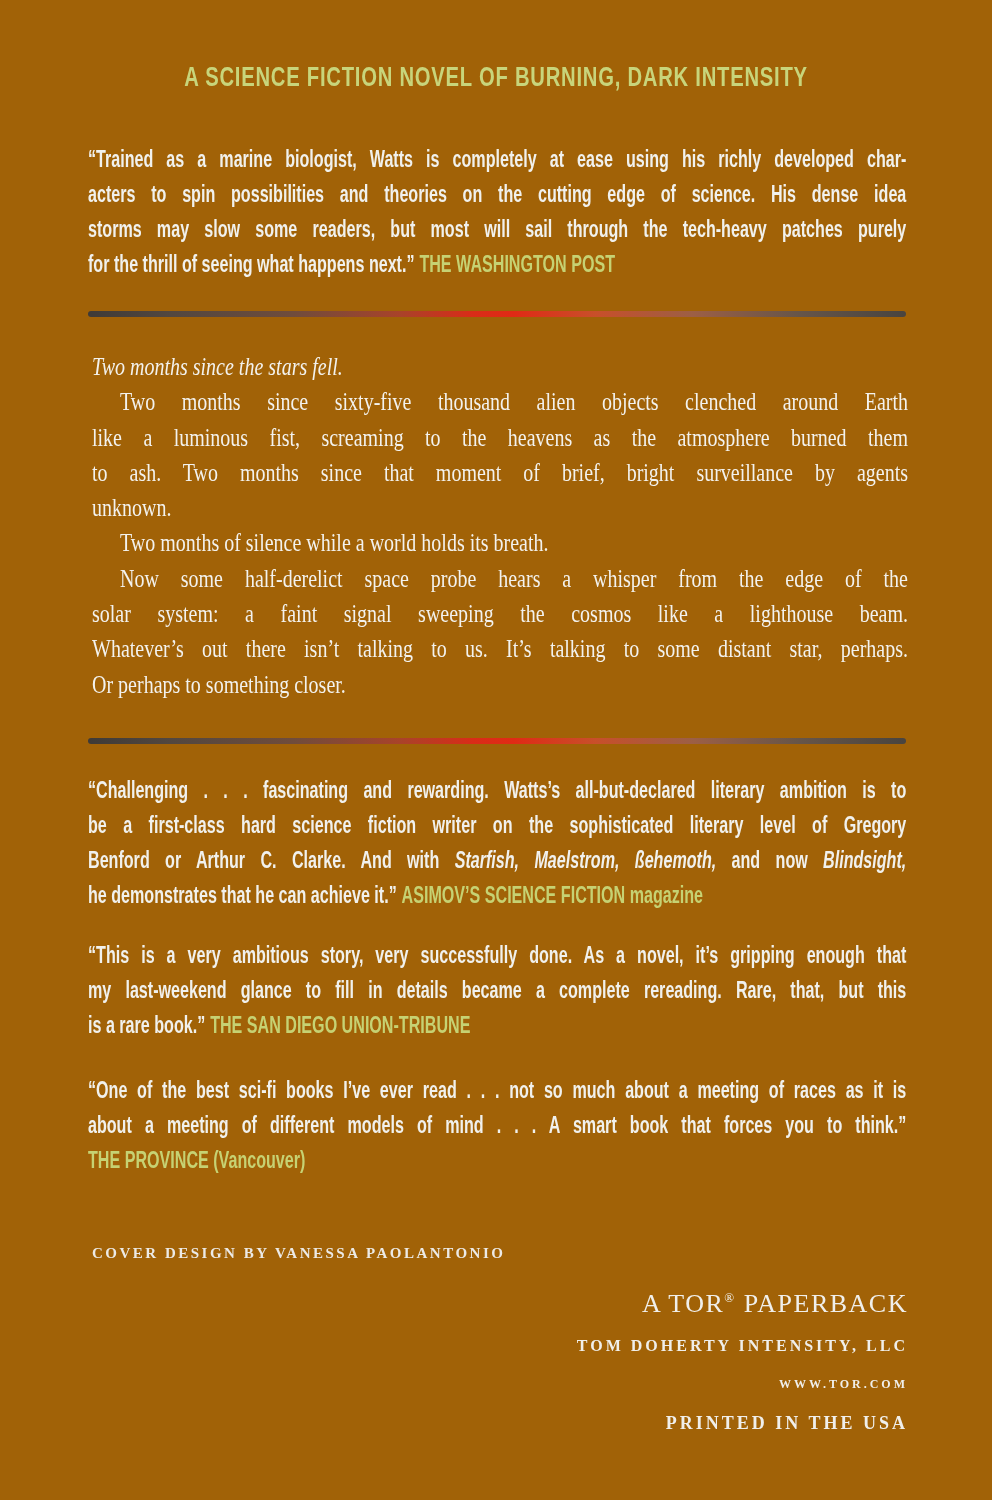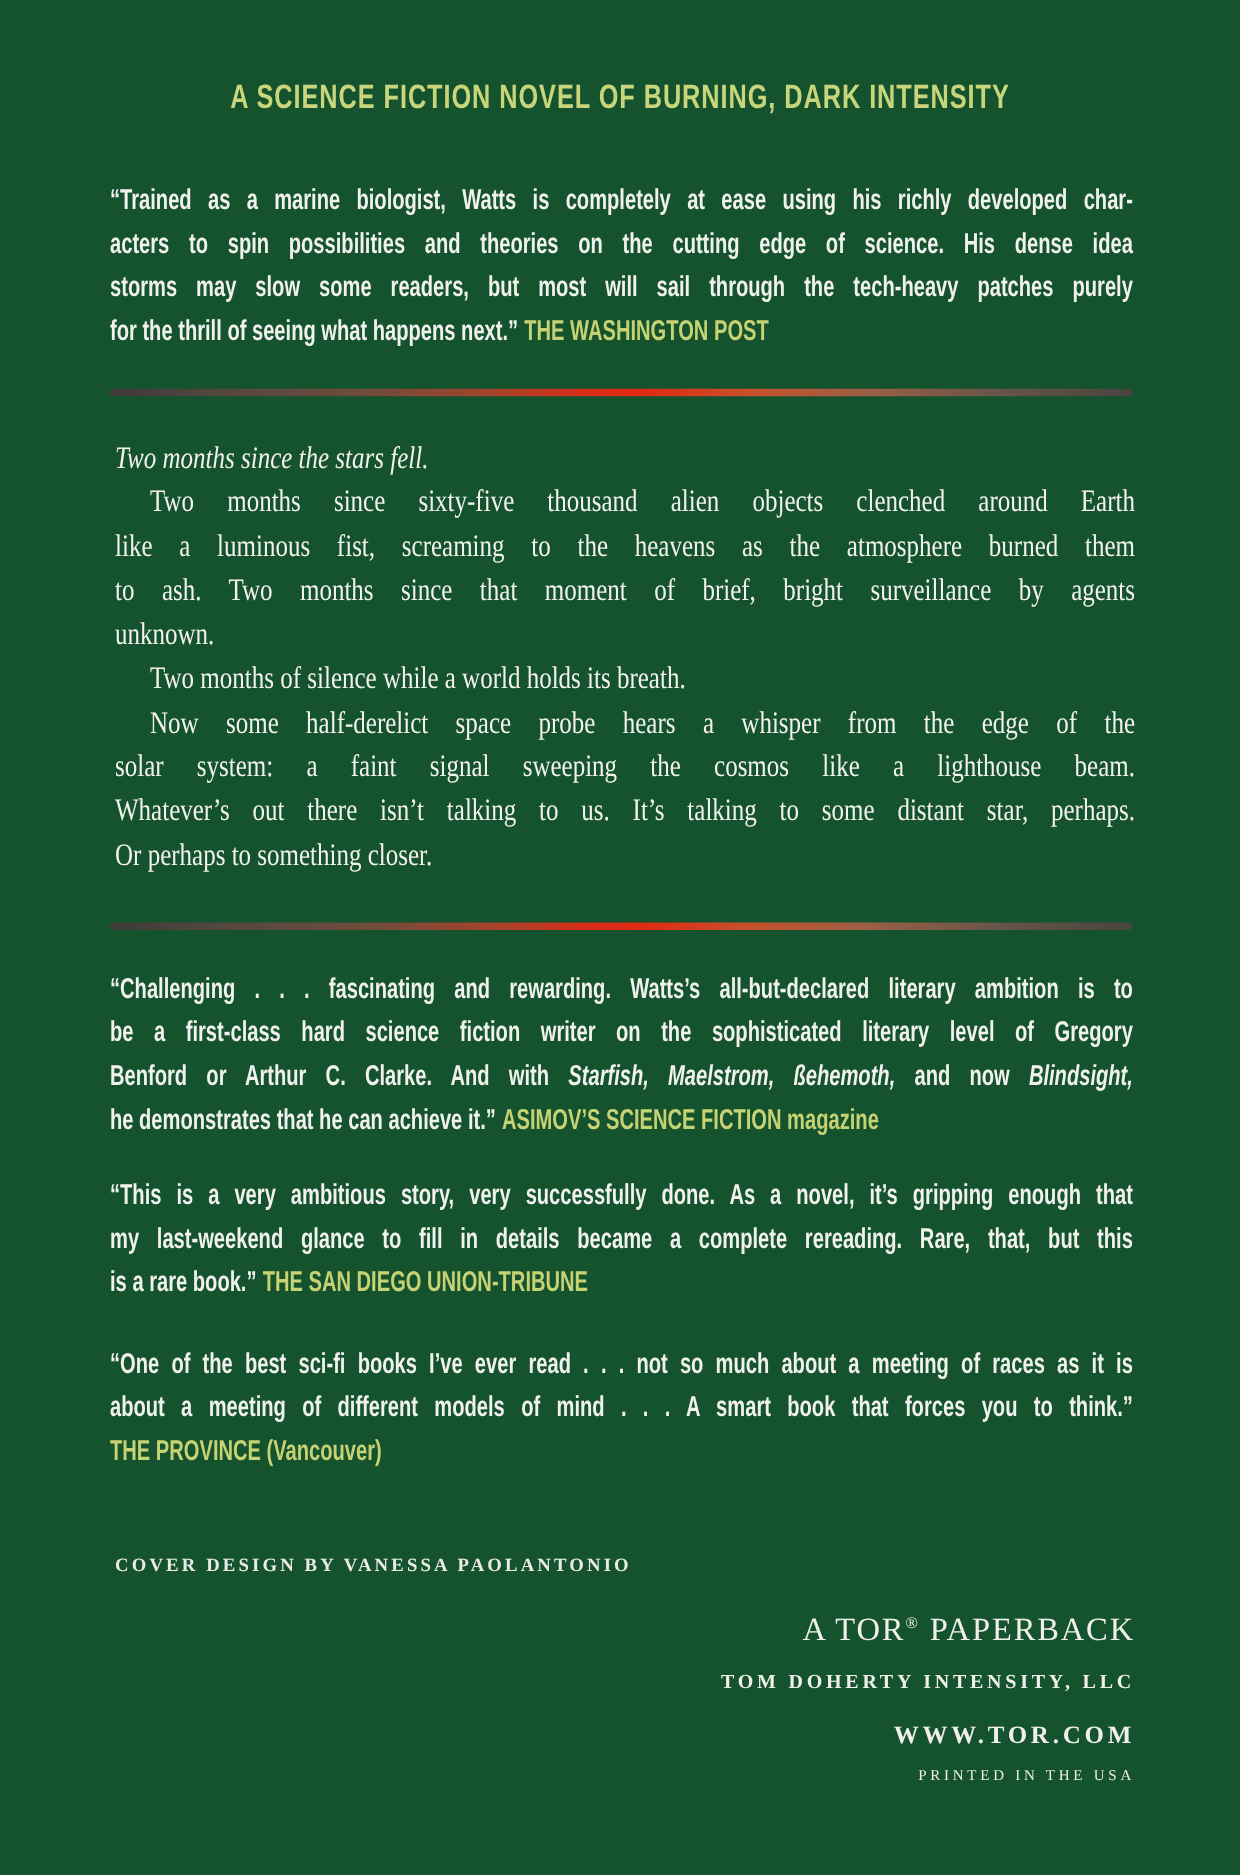--- a/index.html
+++ b/index.html
@@ -1,16 +1,16 @@
 <!DOCTYPE html>
 <html><head>
 <meta charset="utf-8">
 <style>
   html,body{margin:0;padding:0;background:#000;}
-  .page{position:relative;width:992px;height:1500px;background:#14532d;overflow:hidden;
+  .page{position:relative;width:992px;height:1500px;background:#a16207;overflow:hidden;
         font-family:"Liberation Sans",sans-serif;}
   .abs{position:absolute;}
 
   
   .tagline{left:0;top:62px;width:992px;text-align:center;color:#c8d57b;
            font-weight:bold;font-size:27px;letter-spacing:1px;white-space:nowrap;
            transform:scaleX(0.75);transform-origin:50% 0;}
 
   
   .quote{left:88px;width:1169px;transform:scaleX(0.70);transform-origin:0 0;
@@ -34,22 +34,22 @@
   
   .credits{left:92px;top:1243px;font-family:"Liberation Serif",serif;font-weight:bold;
            font-size:15px;letter-spacing:2.5px;color:#eceae6;line-height:21.5px;}
 
   
   .pub{right:84px;text-align:right;font-family:"Liberation Serif",serif;color:#f0efeb;white-space:nowrap;}
   .imprint{top:1289px;font-size:26px;letter-spacing:1.5px;}
   .reg{font-size:13px;vertical-align:super;}
   .sp{margin-left:8px;}
   .company{top:1337px;font-size:16px;font-weight:bold;letter-spacing:3px;}
-  .website{top:1377px;font-size:20px;font-weight:bold;letter-spacing:3px;}
-  .printed{top:1413px;font-size:12px;font-weight:normal;letter-spacing:3px;}
+  .website{top:1377px;font-size:12px;font-weight:bold;letter-spacing:3px;}
+  .printed{top:1413px;font-size:18px;font-weight:bold;letter-spacing:3px;}
 </style>
 </head>
 <body>
 
 <div class="page">
 
   <div class="abs tagline">A SCIENCE FICTION NOVEL OF BURNING, DARK INTENSITY</div>
 
   <div class="abs quote" style="top:142px;">
     <div class="j">“Trained as a marine biologist, Watts is completely at ease using his richly developed char-</div>

